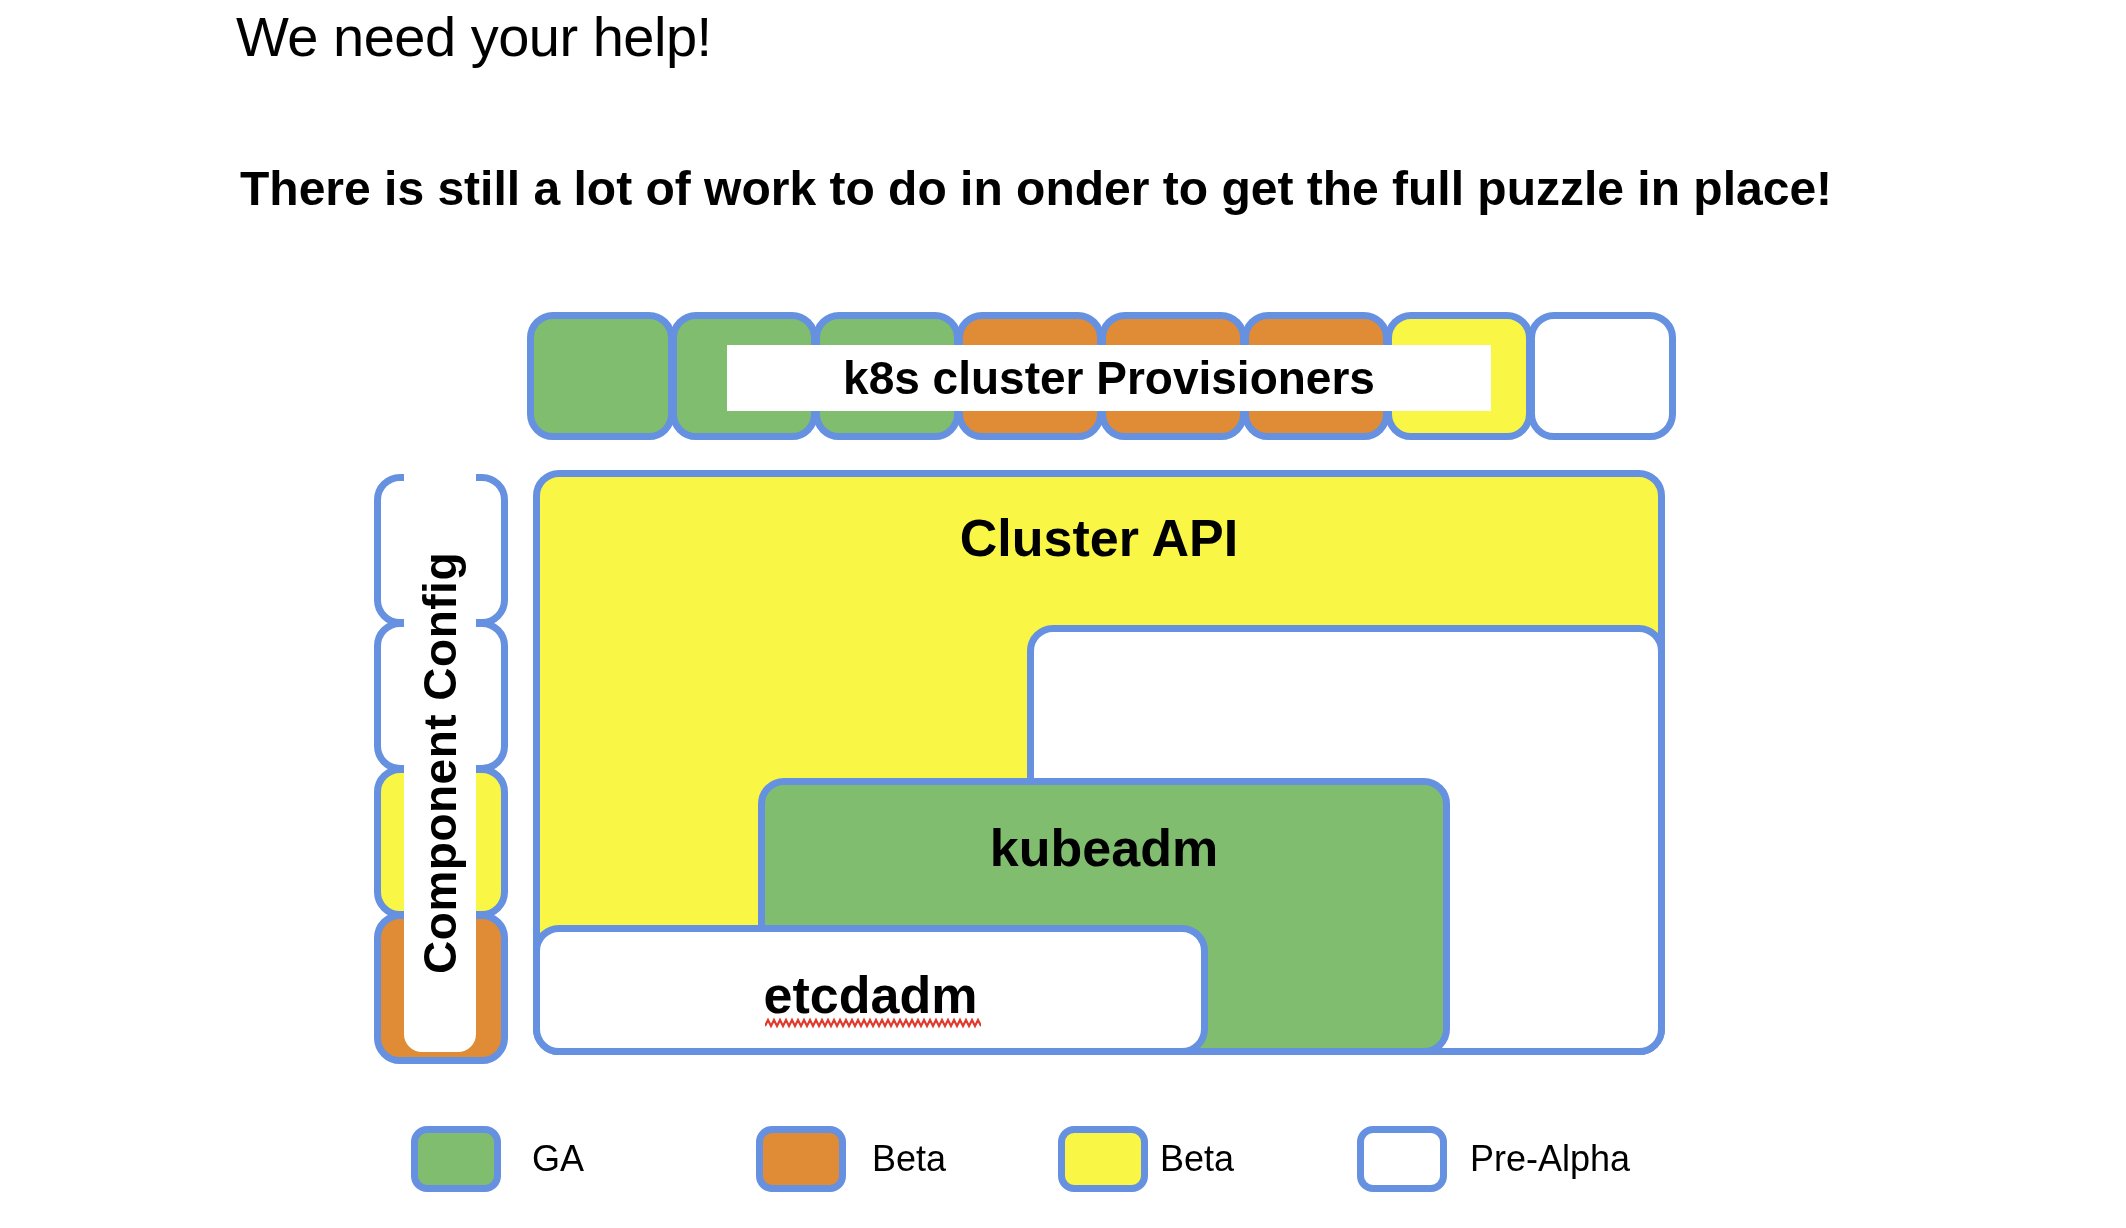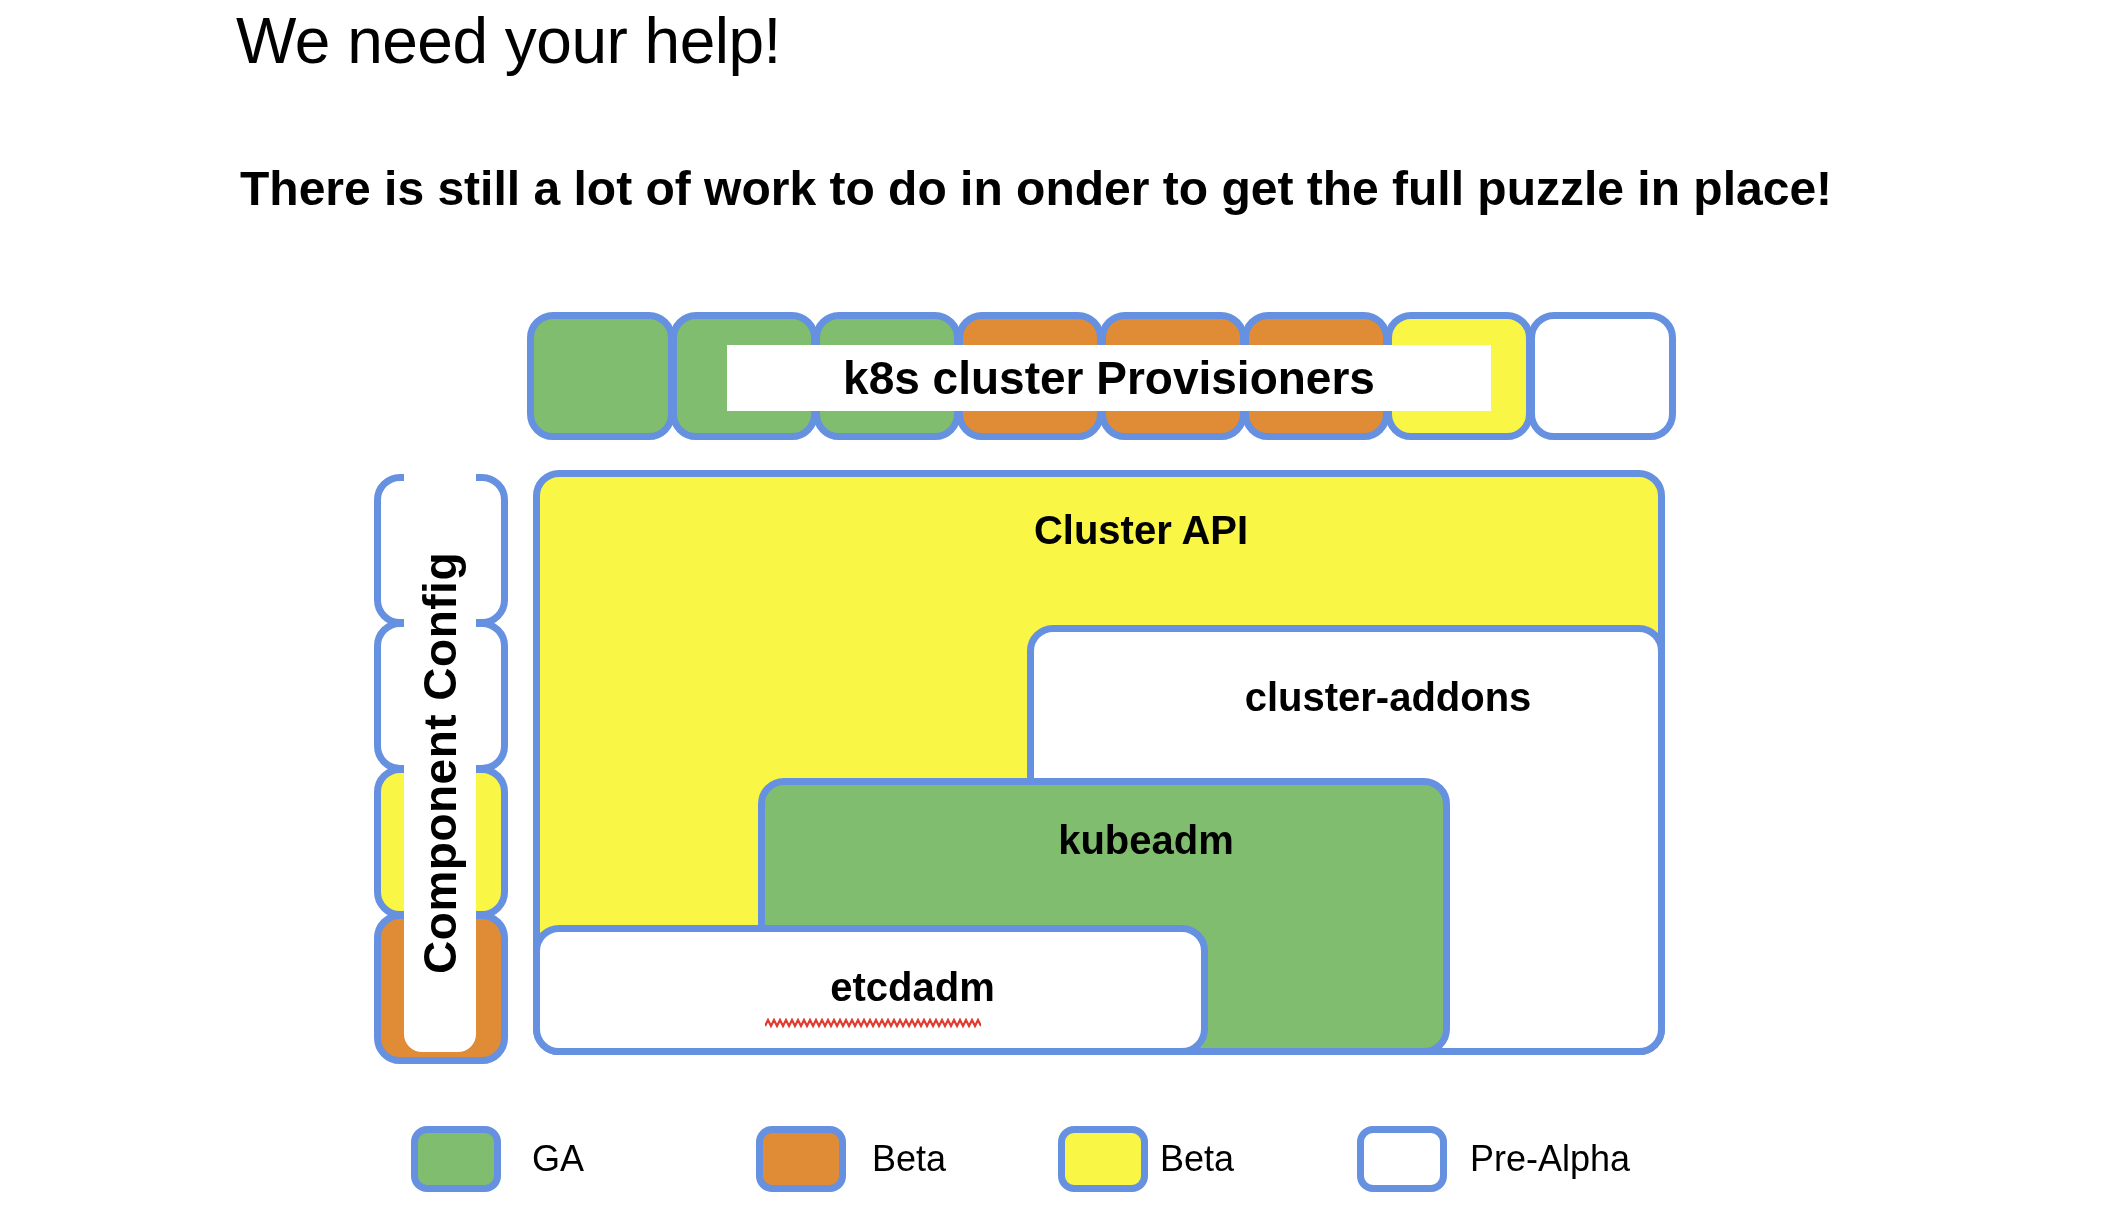--- a/index.html
+++ b/index.html
@@ -18,21 +18,21 @@
     height: 1228px;
     background: #ffffff;
     overflow: hidden;
   }
 
   
   .slide-title {
     position: absolute;
     left: 236px;
     top: 8px;
-    font-size: 64px;
+    font-size: 56px;
     line-height: 1.05;
     font-weight: 400;
     letter-spacing: -0.5px;
     white-space: nowrap;
     color: #000;
   }
   .slide-subtitle {
     position: absolute;
     left: 240px;
     top: 160px;
@@ -48,26 +48,25 @@
     position: absolute;
     box-sizing: border-box;
     border: 7px solid #6690e0;
     border-radius: 26px;
     background: #ffffff;
   }
 
   
   .box-label {
     position: absolute;
-    font-size: 40px;
+    font-size: 52px;
     font-weight: bold;
     color: #000;
     white-space: nowrap;
     text-align: center;
-    margin-left: 42px;
   }
 
   
   #provisioner-strip { position: absolute; left: 0; top: 0; width: 2126px; height: 1228px; }
   .prov-cell {
     position: absolute;
     box-sizing: border-box;
     border: 7px solid #6690e0;
     border-radius: 26px;
     top: 312px;
@@ -204,21 +203,20 @@
     </div>
   </div>
 
   <div id="nested-stack">
     <div class="rbox" id="box-cluster-api" style="background: rgb(250, 246, 70); border-color: rgb(102, 144, 224);"></div>
     <div class="rbox" id="box-cluster-addons" style="background: rgb(255, 255, 255); border-color: rgb(102, 144, 224);"></div>
     <div class="rbox" id="box-kubeadm" style="background: rgb(128, 189, 110); border-color: rgb(102, 144, 224);"></div>
     <div class="rbox" id="box-etcdadm" style="background: rgb(255, 255, 255); border-color: rgb(102, 144, 224);"></div>
 
     <div class="box-label label-zindex" id="label-cluster-api">Cluster API</div>
-    <div class="box-label label-zindex" id="label-cluster-addons">cluster-addons</div>
     <div class="box-label label-zindex" id="label-kubeadm">kubeadm</div>
     <div class="box-label label-zindex" id="label-etcdadm">etcdadm</div>
 
     <svg id="etcdadm-squiggle" viewBox="0 0 216 12" preserveAspectRatio="none">
       <path d="M0 9 L3 3 L6 9 L9 3 L12 9 L15 3 L18 9 L21 3 L24 9 L27 3 L30 9 L33 3 L36 9 L39 3 L42 9 L45 3 L48 9 L51 3 L54 9 L57 3 L60 9 L63 3 L66 9 L69 3 L72 9 L75 3 L78 9 L81 3 L84 9 L87 3 L90 9 L93 3 L96 9 L99 3 L102 9 L105 3 L108 9 L111 3 L114 9 L117 3 L120 9 L123 3 L126 9 L129 3 L132 9 L135 3 L138 9 L141 3 L144 9 L147 3 L150 9 L153 3 L156 9 L159 3 L162 9 L165 3 L168 9 L171 3 L174 9 L177 3 L180 9 L183 3 L186 9 L189 3 L192 9 L195 3 L198 9 L201 3 L204 9 L207 3 L210 9 L213 3 L216 9" fill="none" stroke="#e03b2f" stroke-width="2.2"></path>
     </svg>
   </div>
 
   <div id="legend">
     <div class="legend-swatch" id="legend-swatch-0" style="left: 411px; background: rgb(128, 189, 110); border-color: rgb(102, 144, 224);"></div>

